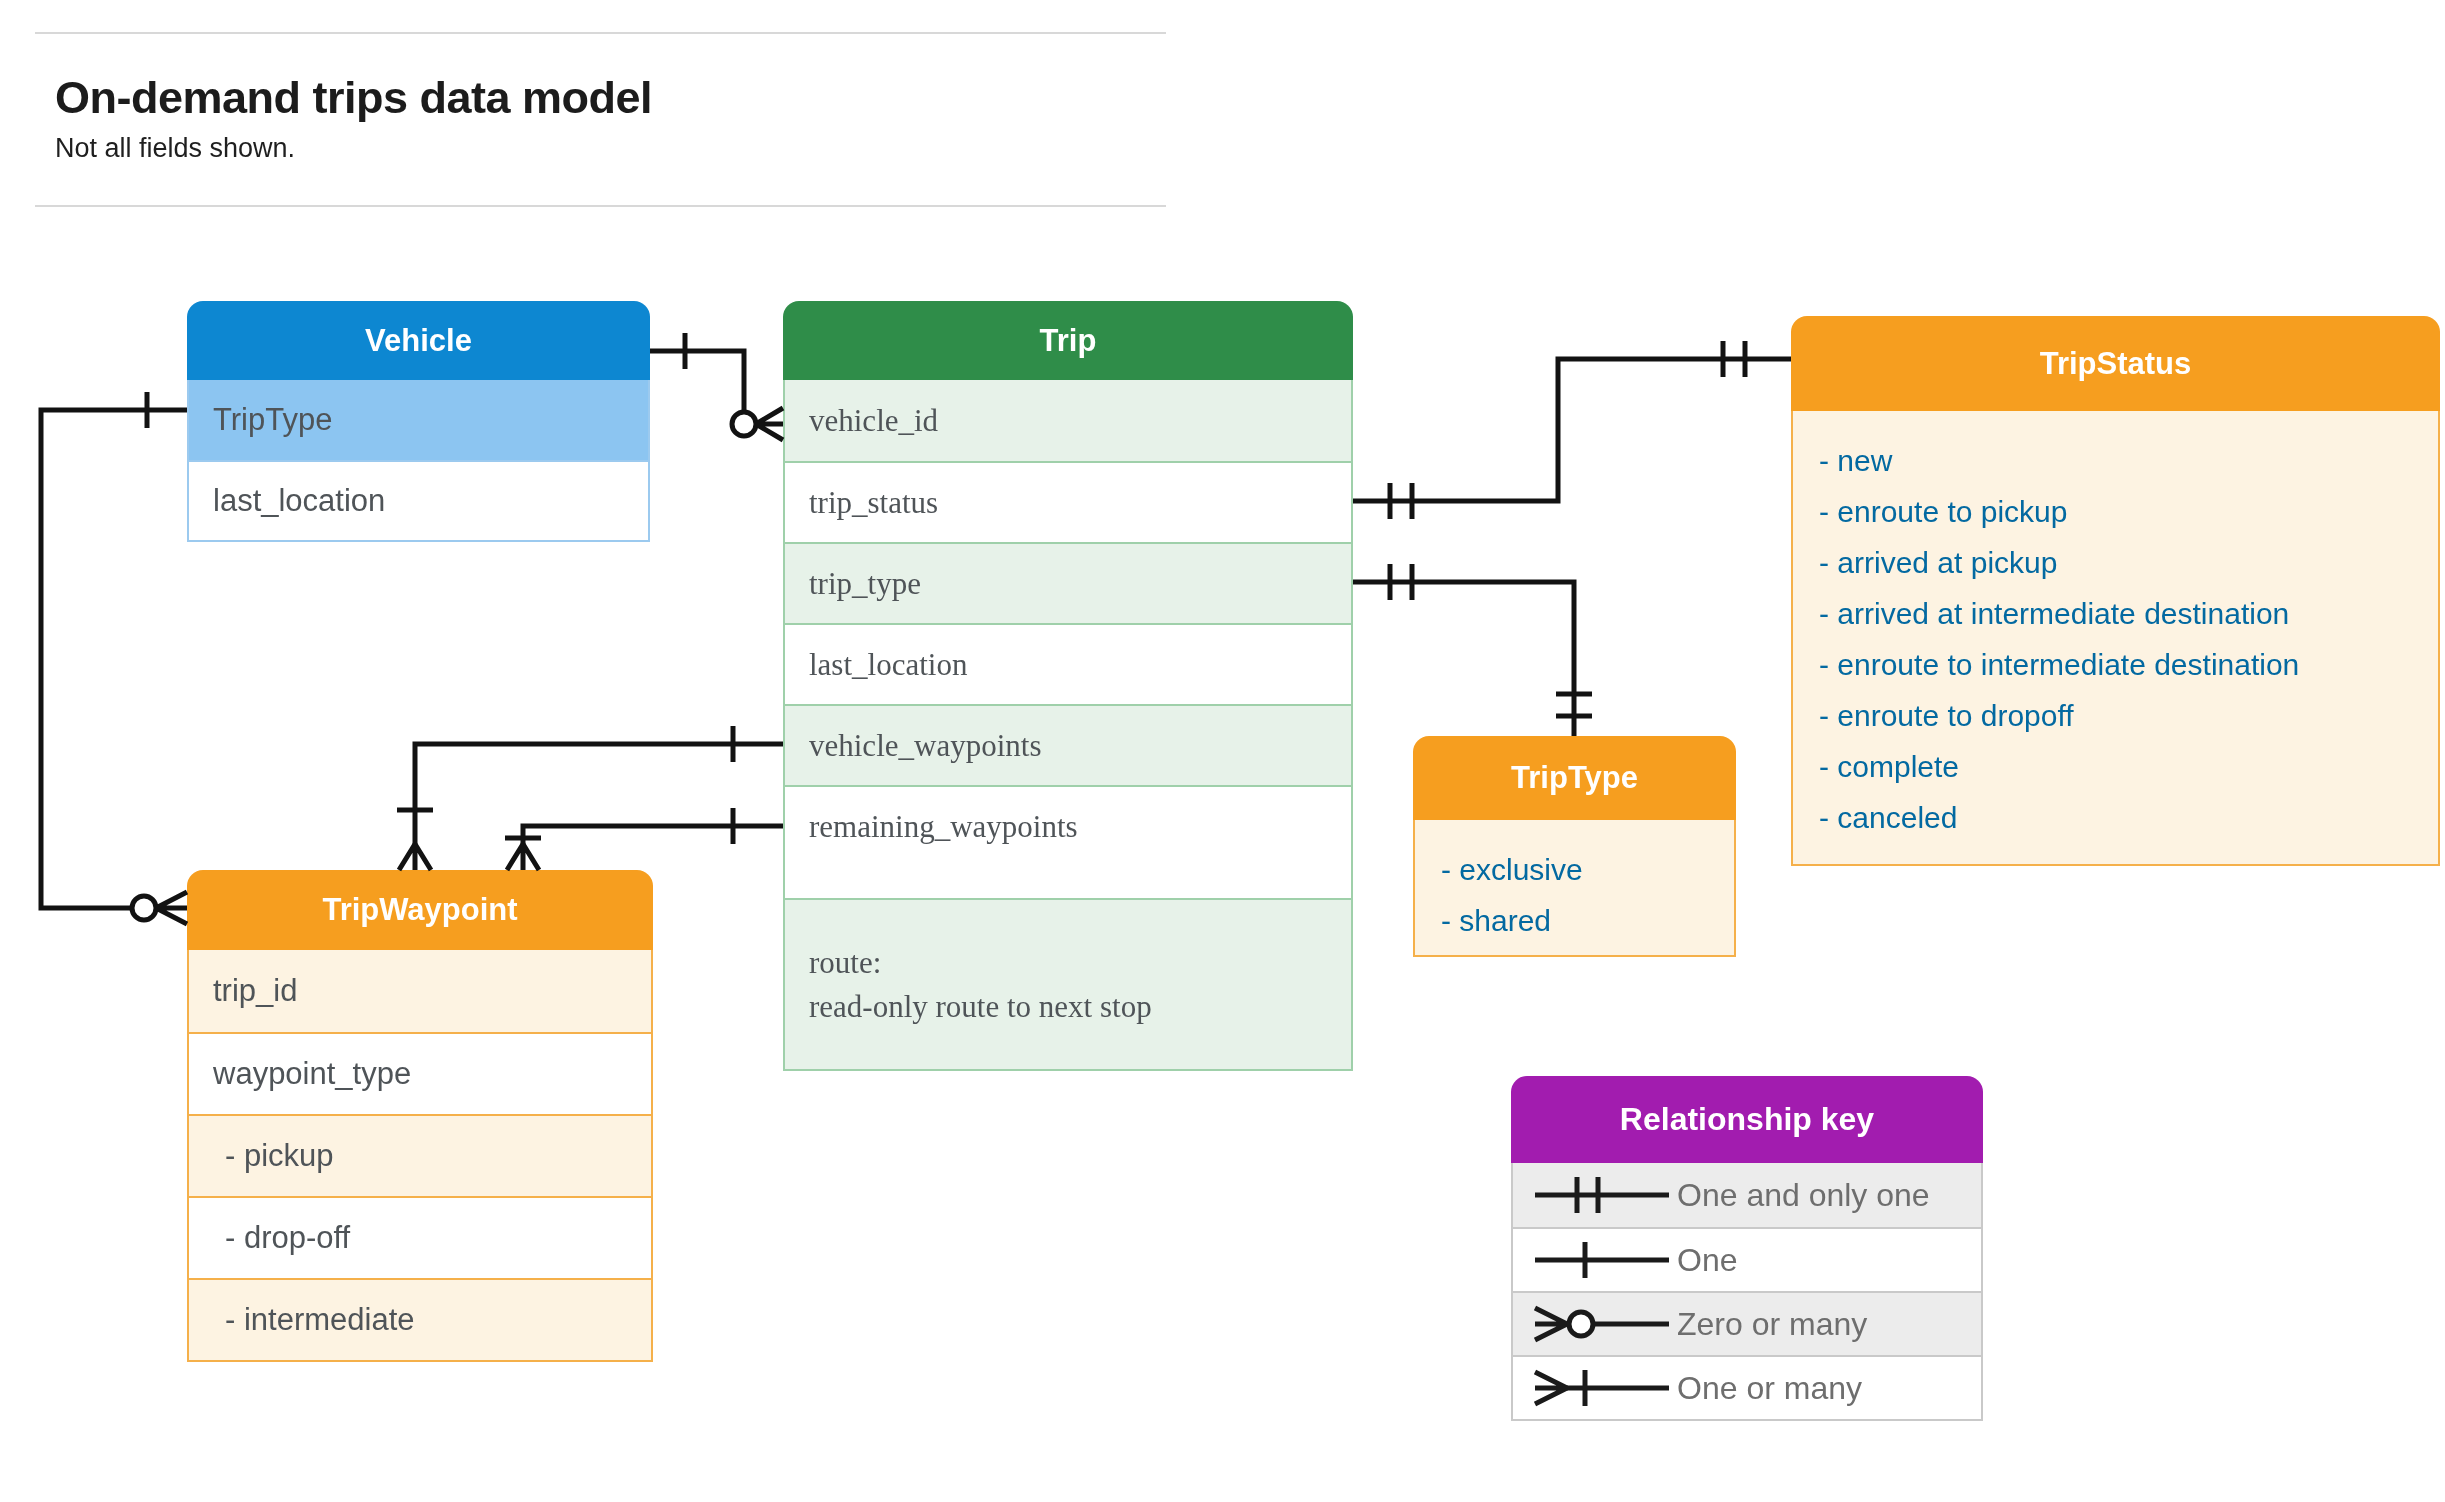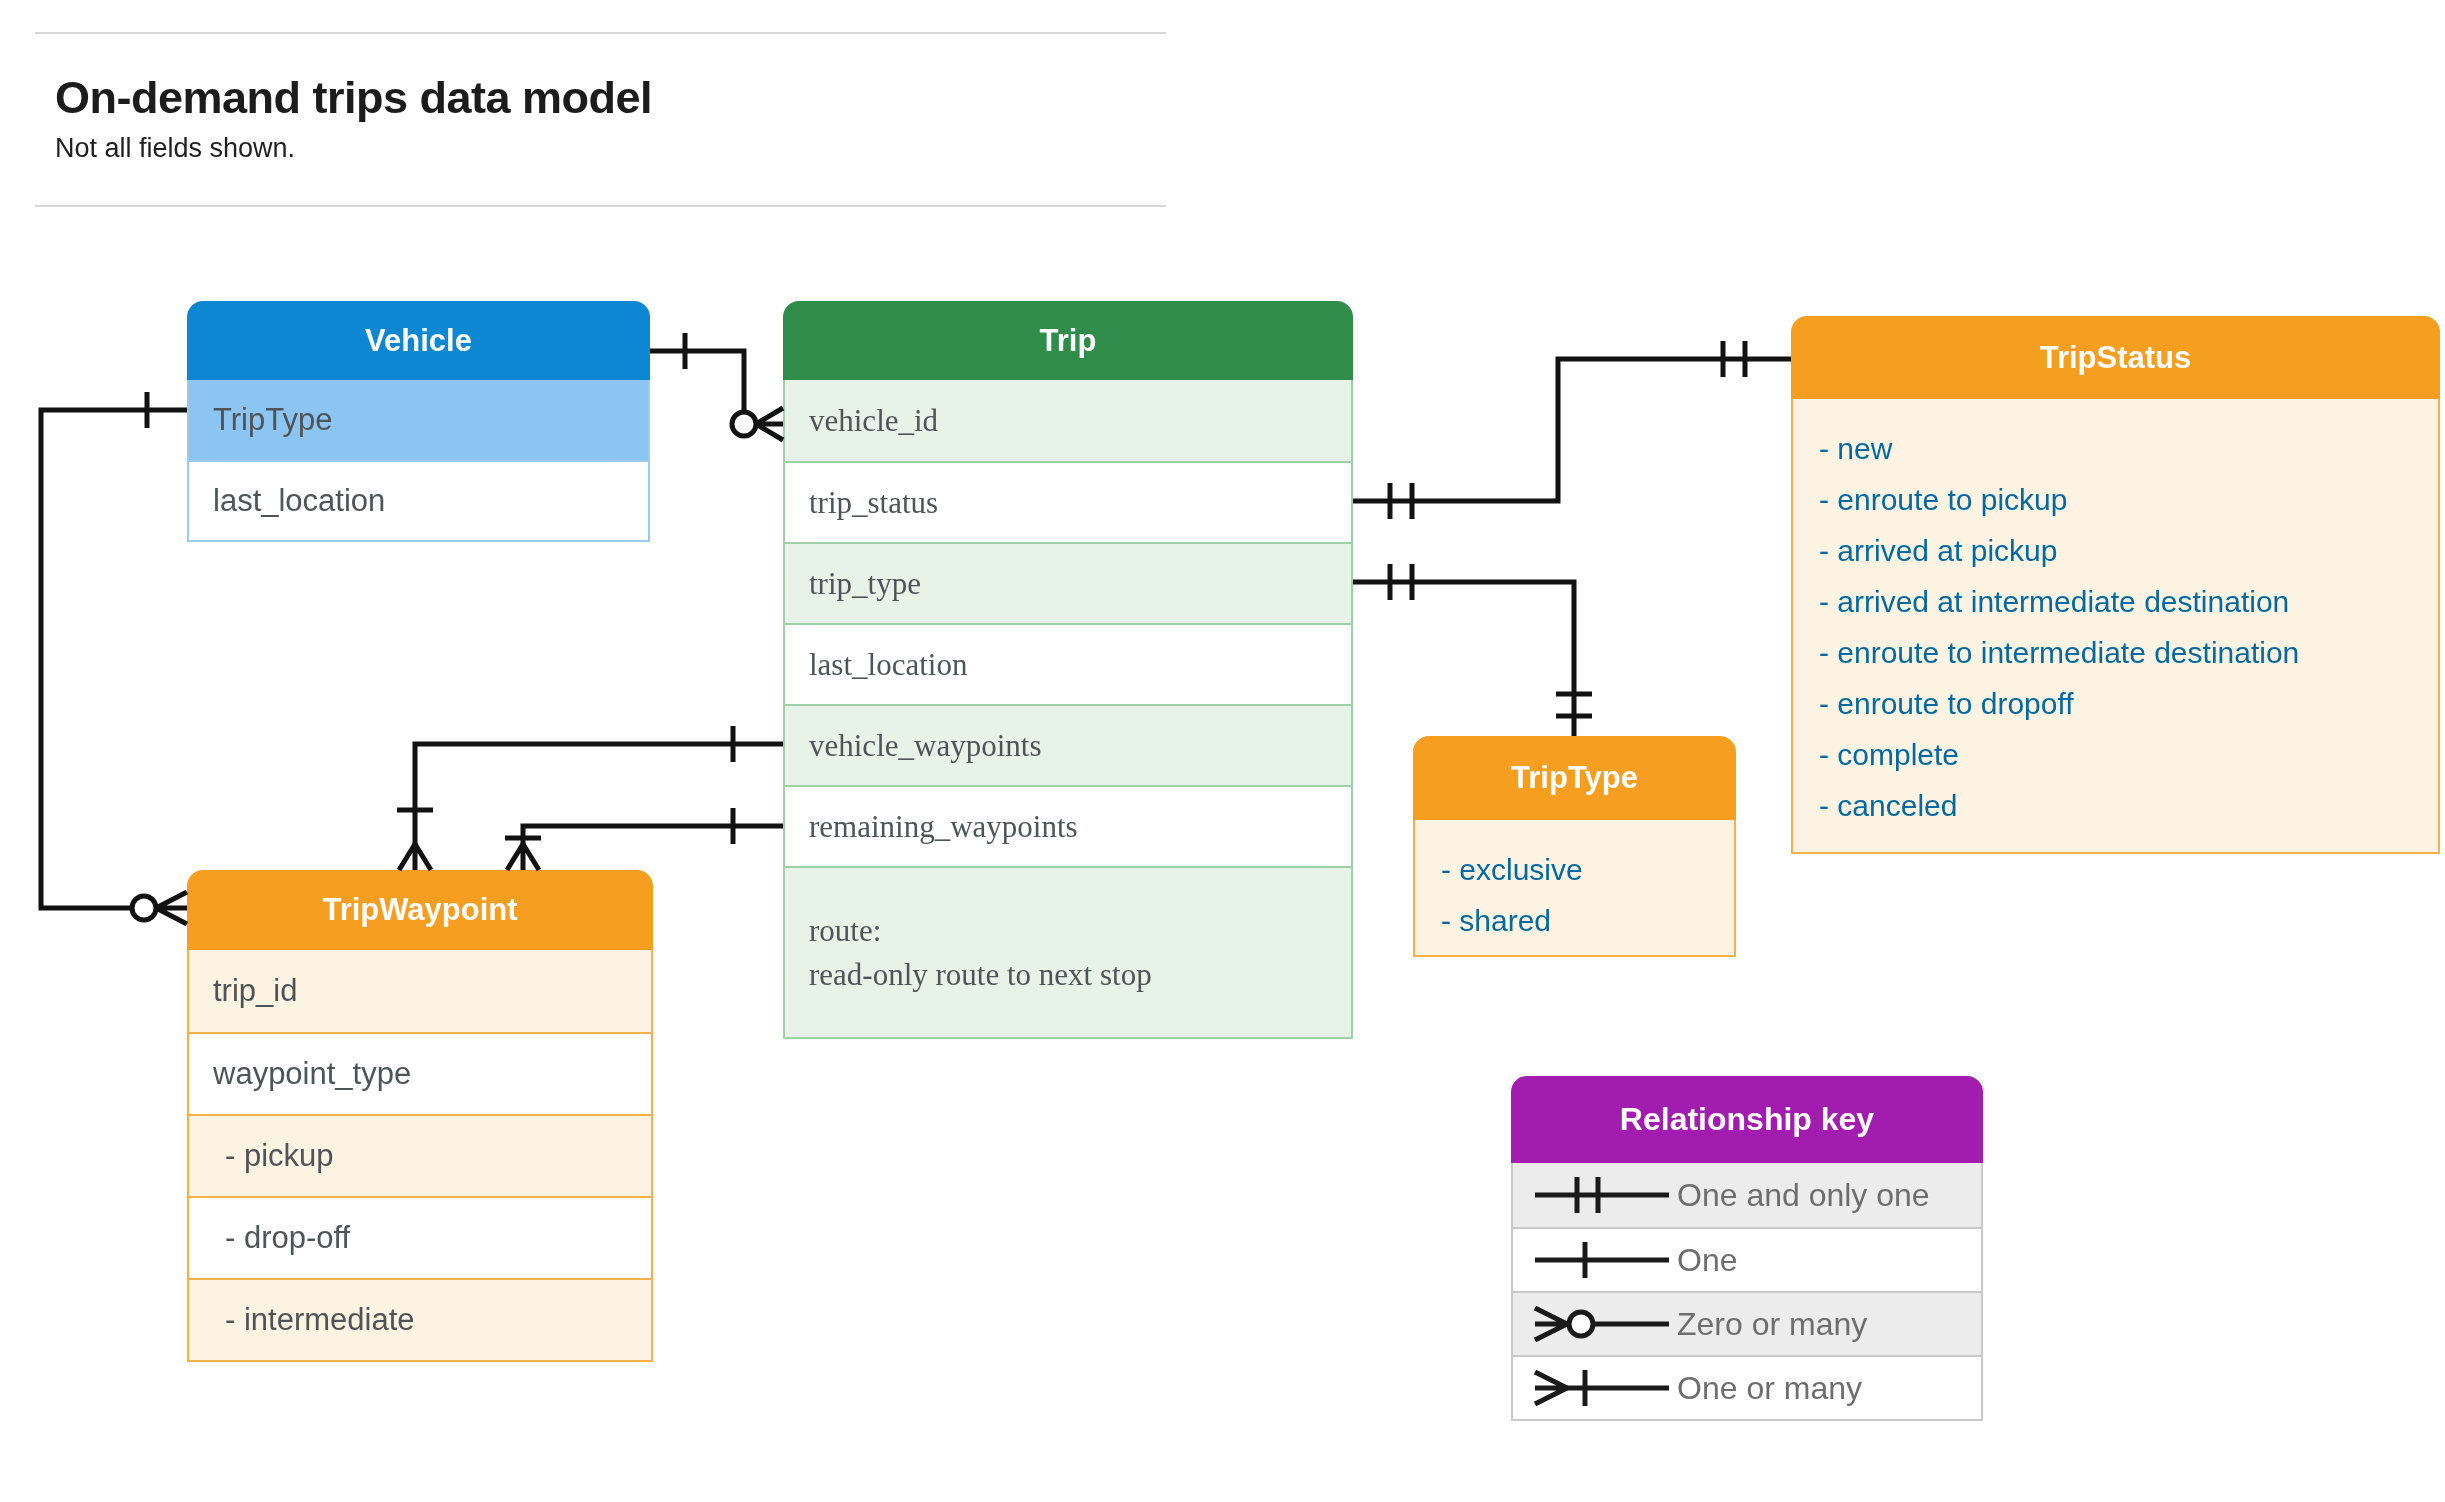--- a/index.html
+++ b/index.html
@@ -23,21 +23,21 @@
   .blue  .row{height:80px;}
   .blue  .row + .row{border-top-color:#9ccaef;}
   .row.bg-blue{background:#8cc5f1;}
 
   
   .green .entity-header{background:#2f8d49;height:79px;}
   .green .entity-body{border:2px solid #9fd0aa;border-top:none;}
   .green .row{height:81px;font-family:Liberation Serif, serif;}
   .green .row + .row{border-top-color:#9fd0aa;}
   .row.bg-green{background:#e7f2e9;}
-  .row.tall{height:171px;flex-direction:column;align-items:flex-start;justify-content:center;gap:8px;}
+  .row.tall{height:171px;flex-direction:column;align-items:flex-start;justify-content:center;gap:8px;margin-top:32px;}
 
   
   .orange .entity-header{background:#f69e1f;height:80px;}
   .orange .entity-body{border:2px solid #f5b04a;border-top:none;}
   .orange .row{height:82px;}
   .orange .row + .row{border-top-color:#f5b04a;}
   .row.bg-cream{background:#fdf3e2;}
   .itemlist{background:#fdf3e2;box-sizing:border-box;padding:24px 0 0 26px;}
   .itemlist .item{font-size:30px;color:#0369a1;line-height:51px;white-space:nowrap;}
 
@@ -82,21 +82,21 @@
     <div class="row bg-green">vehicle_waypoints</div>
     <div class="row">remaining_waypoints</div>
     <div class="row bg-green tall">
       <span>route:</span>
       <span>read-only route to next stop</span>
     </div>
   </div>
 </div>
 
 <div class="entity orange" style="left:1791px;top:316px;width:649px">
-  <div class="entity-header" style="height:83px">TripStatus</div>
+  <div class="entity-header" style="height:95px">TripStatus</div>
   <div class="entity-body itemlist" style="height:455px">
     <div class="item">- new</div>
     <div class="item">- enroute to pickup</div>
     <div class="item">- arrived at pickup</div>
     <div class="item">- arrived at intermediate destination</div>
     <div class="item">- enroute to intermediate destination</div>
     <div class="item">- enroute to dropoff</div>
     <div class="item">- complete</div>
     <div class="item">- canceled</div>
   </div>

